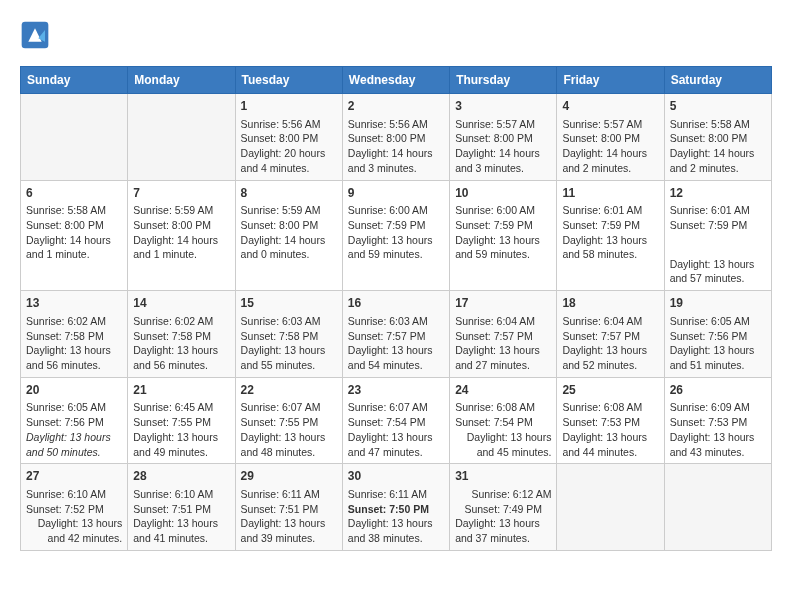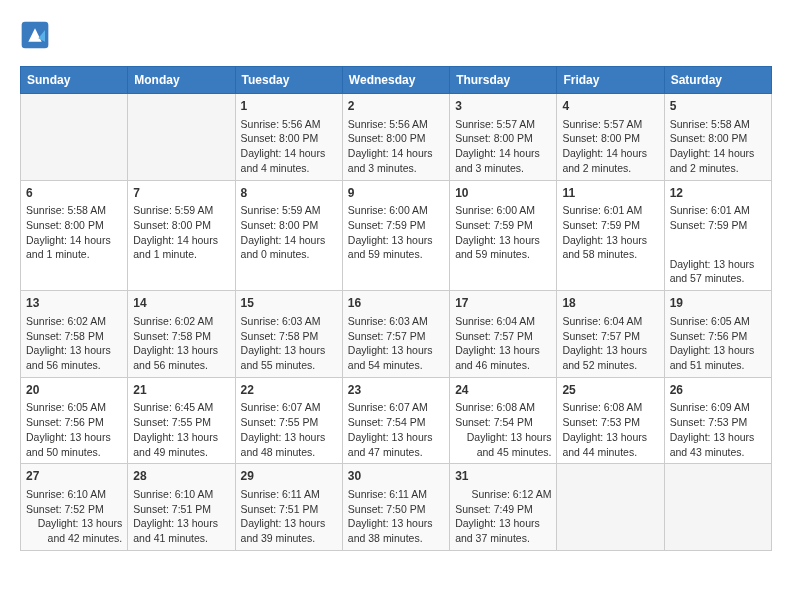--- a/index.html
+++ b/index.html
@@ -120,21 +120,21 @@
       </tr>
   </thead>
   <tbody id="calendar-body">
   <tr>
         <td class="empty"></td>
         <td class="empty"></td>
         <td>
           <span class="day-num">1</span>
           <span style="display: block;">Sunrise: 5:56 AM</span>
           <span style="display: block;">Sunset: 8:00 PM</span>
-          <span style="display: block;">Daylight: 14 hours and 4 minutes.</span>
+          <span style="display: block;">Daylight: 20 hours and 4 minutes.</span>
         </td>
         <td>
           <span class="day-num">2</span>
           <span style="display: block;">Sunrise: 5:56 AM</span>
           <span style="display: block;">Sunset: 8:00 PM</span>
           <span style="display: block;">Daylight: 14 hours and 3 minutes.</span>
         </td>
         <td>
           <span class="day-num">3</span>
           <span style="display: block;">Sunrise: 5:57 AM</span>
@@ -220,41 +220,41 @@
         <td>
           <span class="day-num">16</span>
           <span style="display: block;">Sunrise: 6:03 AM</span>
           <span style="display: block;">Sunset: 7:57 PM</span>
           <span style="display: block;">Daylight: 13 hours and 54 minutes.</span>
         </td>
         <td>
           <span class="day-num">17</span>
           <span style="display: block;">Sunrise: 6:04 AM</span>
           <span style="display: block;">Sunset: 7:57 PM</span>
-          <span style="display: block;">Daylight: 13 hours and 46 minutes.</span>
+          <span style="display: block;">Daylight: 13 hours and 27 minutes.</span>
         </td>
         <td>
           <span class="day-num">18</span>
           <span style="display: block;">Sunrise: 6:04 AM</span>
           <span style="display: block;">Sunset: 7:57 PM</span>
           <span style="display: block;">Daylight: 13 hours and 52 minutes.</span>
         </td>
         <td>
           <span class="day-num">19</span>
           <span style="display: block;">Sunrise: 6:05 AM</span>
           <span style="display: block;">Sunset: 7:56 PM</span>
           <span style="display: block;">Daylight: 13 hours and 51 minutes.</span>
         </td>
       </tr>
       <tr>
         <td>
           <span class="day-num">20</span>
           <span style="display: block;">Sunrise: 6:05 AM</span>
           <span style="display: block;">Sunset: 7:56 PM</span>
-          <span style="display: block;">Daylight: 13 hours and 50 minutes.</span>
+          <span style="display: block; font-style: italic;">Daylight: 13 hours and 50 minutes.</span>
         </td>
         <td>
           <span class="day-num">21</span>
           <span style="display: block;">Sunrise: 6:45 AM</span>
           <span style="display: block;">Sunset: 7:55 PM</span>
           <span style="display: block;">Daylight: 13 hours and 49 minutes.</span>
         </td>
         <td>
           <span class="day-num">22</span>
           <span style="display: block;">Sunrise: 6:07 AM</span>
@@ -301,26 +301,26 @@
         </td>
         <td>
           <span class="day-num">29</span>
           <span style="display: block;">Sunrise: 6:11 AM</span>
           <span style="display: block;">Sunset: 7:51 PM</span>
           <span style="display: block;">Daylight: 13 hours and 39 minutes.</span>
         </td>
         <td>
           <span class="day-num">30</span>
           <span style="display: block;">Sunrise: 6:11 AM</span>
-          <span style="display: block;">Sunset: 7:50 PM</span>
+          <span style="display: block; font-weight: bold;">Sunset: 7:50 PM</span>
           <span style="display: block;">Daylight: 13 hours and 38 minutes.</span>
         </td>
         <td>
           <span class="day-num">31</span>
           <span style="display: block; text-align: right;">Sunrise: 6:12 AM</span>
-          <span style="display: block;">Sunset: 7:49 PM</span>
+          <span style="display: block; text-align: center;">Sunset: 7:49 PM</span>
           <span style="display: block;">Daylight: 13 hours and 37 minutes.</span>
         </td>
         <td class="empty"></td>
         <td class="empty"></td>
       </tr>
     </tbody>
 </table>
 
 </body></html>

